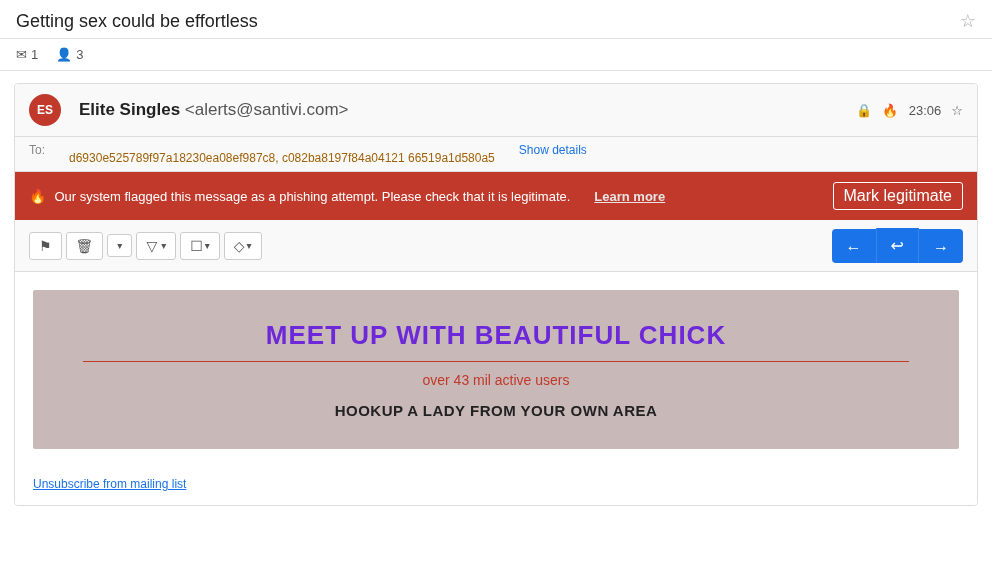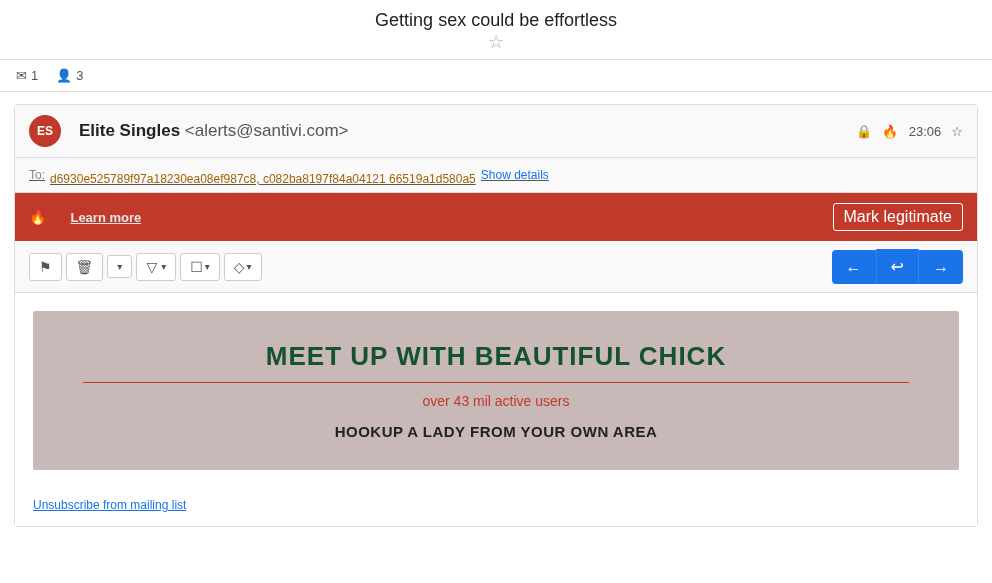--- a/index.html
+++ b/index.html
@@ -8,21 +8,20 @@
       font-size: 14px;
       background: #fff;
       color: #222;
     }
     .top-bar {
       display: flex;
       align-items: center;
       justify-content: space-between;
       padding: 10px 16px 6px 16px;
       border-bottom: 1px solid #e0e0e0;
-      flex-direction: column;
     }
     .subject {
       font-size: 18px;
       font-weight: normal;
       color: #222;
     }
     .star-icon {
       font-size: 18px;
       color: #aaa;
       cursor: pointer;
@@ -87,23 +86,21 @@
       font-size: 13px;
       color: #555;
     }
     .to-bar {
       padding: 6px 14px;
       font-size: 13px;
       color: #555;
       background: #f9f9f9;
       border-bottom: 1px solid #ddd;
       display: flex;
-      align-items: center;
-      gap: 5px;
-      text-decoration: underline;
+      gap: 24px;
     }
     .to-label {
       color: #888;
       font-size: 12px;
     }
     .to-addresses {
       color: #a16207;
       font-size: 12px;
       margin-top: 8px;
     }
@@ -201,21 +198,21 @@
     .spam-content {
       background: #c9b8b8;
       margin: 18px 18px;
       padding: 30px 20px;
       text-align: center;
       border-radius: 2px;
     }
     .spam-headline {
       font-size: 26px;
       font-weight: bold;
-      color: #14532d;
+      color: #6d28d9;
       letter-spacing: 1px;
       margin-bottom: 10px;
     }
     .spam-divider {
       border: none;
       border-top: 1px solid #c0392b;
       margin: 10px 30px;
     }
     .spam-subtext {
       color: #c0392b;
@@ -286,20 +283,21 @@
 
   <div class="to-bar">
     <span class="to-label">To:</span>
     <span class="to-addresses">d6930e525789f97a18230ea08ef987c8, c082ba8197f84a04121 66519a1d580a5</span>
     <a class="show-details">Show details</a>
   </div>
 
   <div class="phishing-bar">
     <div class="phishing-bar-left">
       <span class="phishing-warning-icon">🔥</span>
+      <span>Our system flagged this message as a phishing attempt. Please check that it is legitimate.</span>
       <a class="learn-more-link">Learn more</a>
     </div>
     <button class="mark-legitimate-btn">Mark legitimate</button>
   </div>
 
   <div class="toolbar-bar">
     <div class="toolbar-left">
       <button class="toolbar-btn">
         <span>⚑</span>
       </button>

